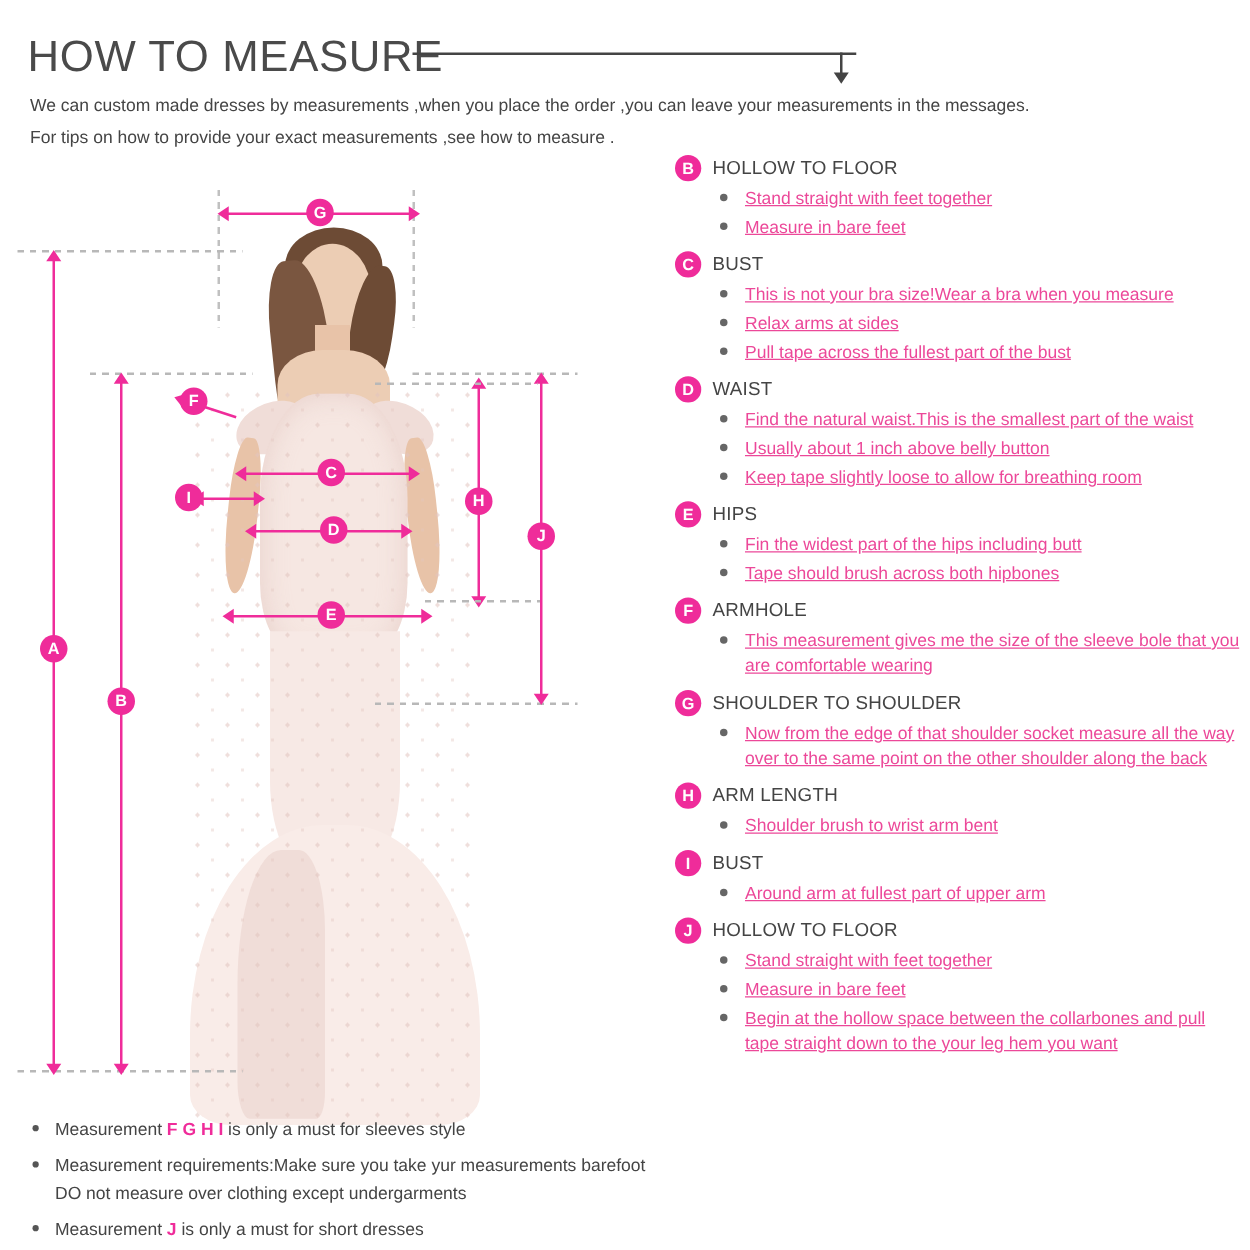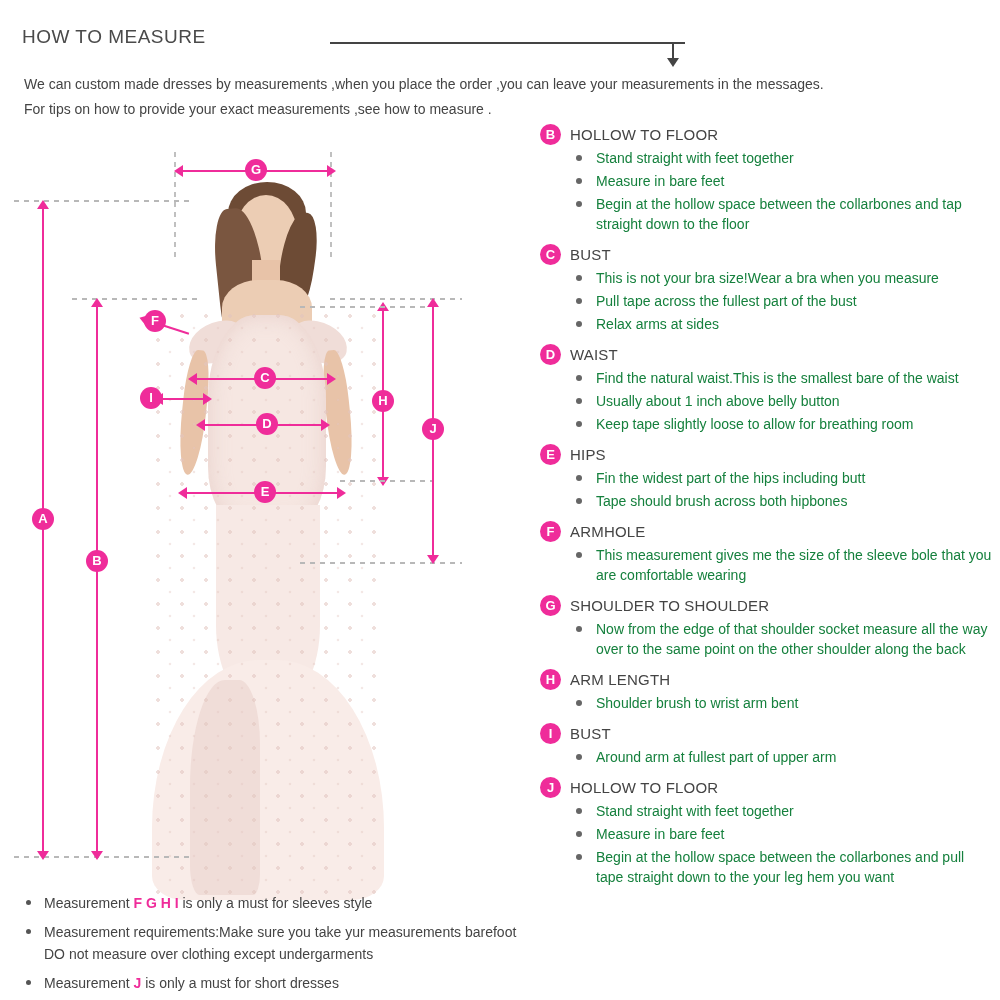--- a/index.html
+++ b/index.html
@@ -14,21 +14,21 @@
     font-family: "Liberation Sans", sans-serif;
     color: #3a3a3a;
     overflow: hidden;
   }
 
   
   #title {
     position: absolute;
     left: 22px;
     top: 26px;
-    font-size: 19px;
+    font-size: 35px;
     letter-spacing: 0.5px;
     color: #4a4a4a;
     font-weight: 400;
     white-space: nowrap;
   }
   #title-rule {
     position: absolute;
     left: 330px;
     top: 42px;
     width: 355px;
@@ -289,21 +289,22 @@
     list-style: none;
     margin: 3px 0 0 0;
     padding: 0 0 0 32px;
   }
   .sec li {
     position: relative;
     padding-left: 24px;
     font-size: 14px;
     line-height: 20px;
     margin-bottom: 3px;
-    color: #15803d;
+    color: #ec4899;
+    text-decoration: underline;
   }
   .sec li:before {
     content: "";
     position: absolute;
     left: 4px; top: 7px;
     width: 6px; height: 6px;
     border-radius: 50%;
     background: #666;
   }
 </style>
@@ -394,43 +395,42 @@
 <div id="right-panel">
 
   <div class="sec">
     <div class="sec-head">
       <span class="sec-badge">B</span>
       <span class="sec-title">HOLLOW TO FLOOR</span>
     </div>
     <ul>
       <li>Stand straight with feet together</li>
       <li>Measure in bare feet</li>
-      <li>Begin at the hollow space between the  collarbones and tap straight down to the floor</li>
     </ul>
   </div>
 
   <div class="sec">
     <div class="sec-head">
       <span class="sec-badge">C</span>
       <span class="sec-title">BUST</span>
     </div>
     <ul>
       <li>This is not your bra size!Wear a bra when you measure</li>
+      <li>Relax arms at sides</li>
       <li>Pull tape across the fullest part of the bust</li>
-      <li>Relax arms at sides</li>
     </ul>
   </div>
 
   <div class="sec">
     <div class="sec-head">
       <span class="sec-badge">D</span>
       <span class="sec-title">WAIST</span>
     </div>
     <ul>
-      <li>Find the natural waist.This is the smallest bare of the waist</li>
+      <li>Find the natural waist.This is the smallest part of the waist</li>
       <li>Usually about 1 inch above belly button</li>
       <li>Keep tape slightly loose to allow for breathing room</li>
     </ul>
   </div>
 
   <div class="sec">
     <div class="sec-head">
       <span class="sec-badge">E</span>
       <span class="sec-title">HIPS</span>
     </div>

